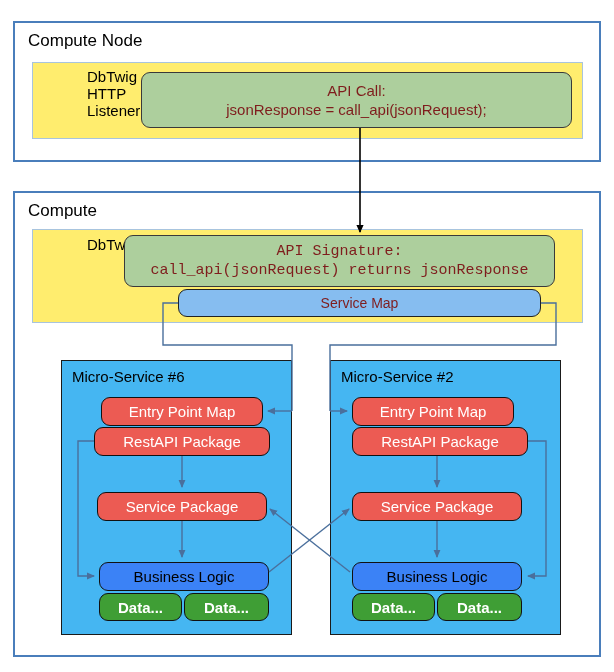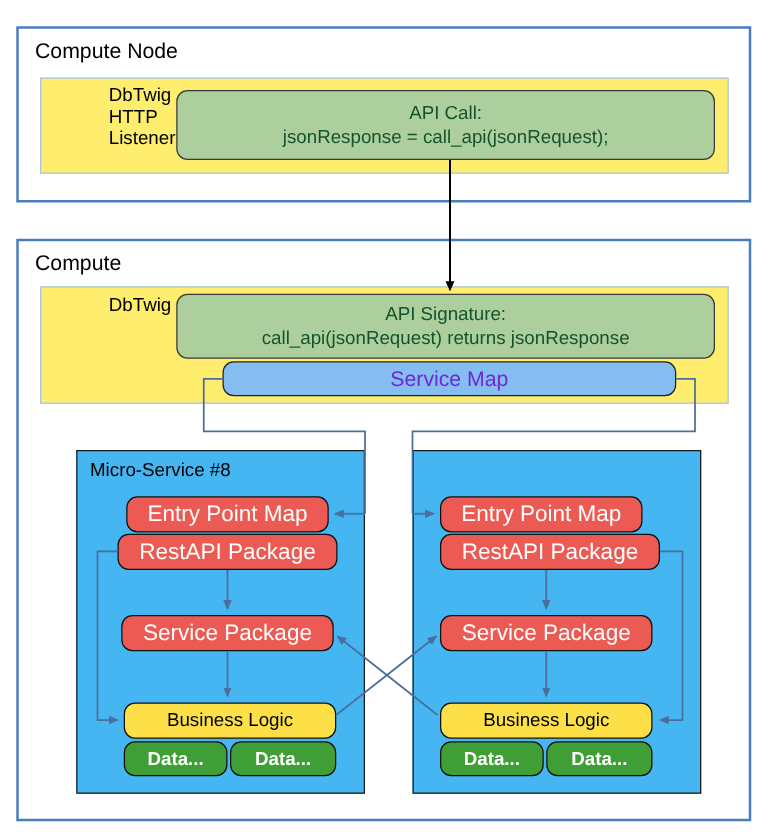--- a/index.html
+++ b/index.html
@@ -47,37 +47,37 @@
     align-items:center;
     justify-content:center;
     text-align:center;
     border-radius:9px;
     line-height:19px;
     white-space:pre-line;
   }
   .node-green{
     background:#adcf9d;
     border:1.4px solid #3a3a3a;
-    color:#14532d;
+    color:#7f1d1d;
     font-size:15px;
   }
   .node-blue{
     background:#86bdf0;
     border:1.4px solid #222222;
-    color:#6d28d9;
-    font-size:17px;
+    color:#7f1d1d;
+    font-size:14px;
   }
   .node-red{
     background:#ec5b53;
     border:1.4px solid #111111;
     color:#ffffff;
-    font-size:18px;
+    font-size:15px;
   }
   .node-purple{
-    background:#fde047;
+    background:#3b82f6;
     border:1.4px solid #111111;
     color:#000000;
     font-size:15px;
   }
   .node-darkgreen{
     background:#3f9e35;
     border:1.4px solid #111111;
     color:#ffffff;
     font-size:15px;
     font-weight:bold;
@@ -118,36 +118,37 @@
 
   <div class="abs node node-green" style="left:141px;top:72px;width:431px;height:56px;">API Call:
 jsonResponse = call_api(jsonRequest);</div>
 
   <div class="abs outer-box" style="left:13px;top:191px;width:588px;height:466px;"></div>
   <div class="abs outer-title" style="left:28px;top:202px;width:300px;height:22px;">Compute</div>
 
   <div class="abs yellow-band" style="left:32px;top:229px;width:551px;height:94px;"></div>
   <div class="abs yellow-label" style="left:43px;top:236px;width:100px;height:20px;">DbTwig</div>
 
-  <div class="abs node node-green" style="left:141px;top:235px;width:431px;height:52px;">API Signature:
+  <div class="abs node node-green" style="left:124px;top:235px;width:431px;height:52px;font-family:Liberation Mono, monospace;">API Signature:
 call_api(jsonRequest) returns jsonResponse</div>
 
   <div class="abs node node-blue" style="left:178px;top:289px;width:363px;height:28px;">Service Map</div>
 
   <div class="abs ms-panel" style="left:61px;top:360px;width:231px;height:275px;"></div>
-  <div class="abs ms-title" style="left:72px;top:368px;width:200px;height:20px;">Micro-Service #8</div>
+  <div class="abs ms-title" style="left:72px;top:368px;width:200px;height:20px;">Micro-Service #6</div>
 
   <div class="abs node node-red" style="left:101px;top:397px;width:162px;height:29px;">Entry Point Map</div>
   <div class="abs node node-red" style="left:94px;top:427px;width:176px;height:29px;">RestAPI Package</div>
   <div class="abs node node-red" style="left:97px;top:492px;width:170px;height:29px;">Service Package</div>
   <div class="abs node node-purple" style="left:99px;top:562px;width:170px;height:29px;">Business Logic</div>
   <div class="abs node node-darkgreen" style="left:99px;top:593px;width:83px;height:28px;">Data...</div>
   <div class="abs node node-darkgreen" style="left:184px;top:593px;width:85px;height:28px;">Data...</div>
 
   <div class="abs ms-panel" style="left:330px;top:360px;width:231px;height:275px;"></div>
+  <div class="abs ms-title" style="left:341px;top:368px;width:200px;height:20px;">Micro-Service #2</div>
 
   <div class="abs node node-red" style="left:352px;top:397px;width:162px;height:29px;">Entry Point Map</div>
   <div class="abs node node-red" style="left:352px;top:427px;width:176px;height:29px;">RestAPI Package</div>
   <div class="abs node node-red" style="left:352px;top:492px;width:170px;height:29px;">Service Package</div>
   <div class="abs node node-purple" style="left:352px;top:562px;width:170px;height:29px;">Business Logic</div>
   <div class="abs node node-darkgreen" style="left:352px;top:593px;width:83px;height:28px;">Data...</div>
   <div class="abs node node-darkgreen" style="left:437px;top:593px;width:85px;height:28px;">Data...</div>
 
   <svg id="wires" viewBox="0 0 614 672">
     <defs>

